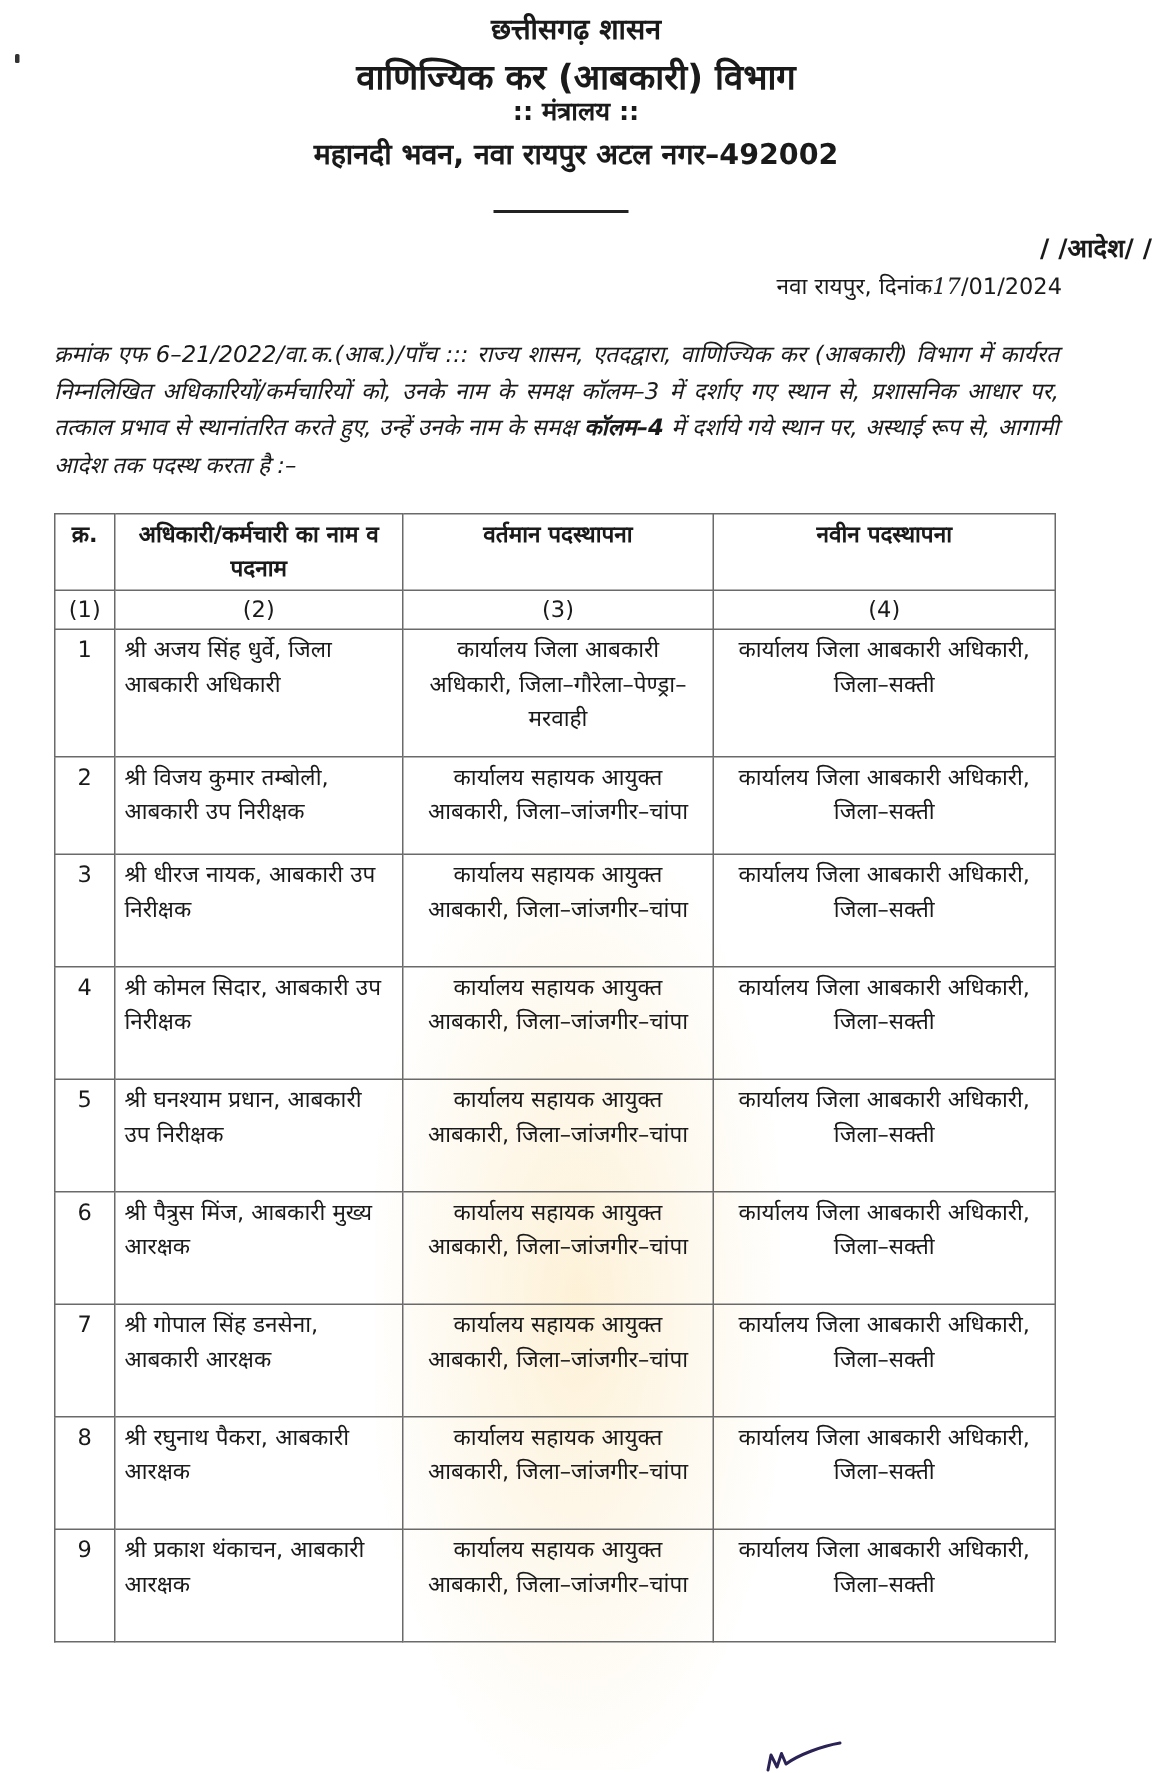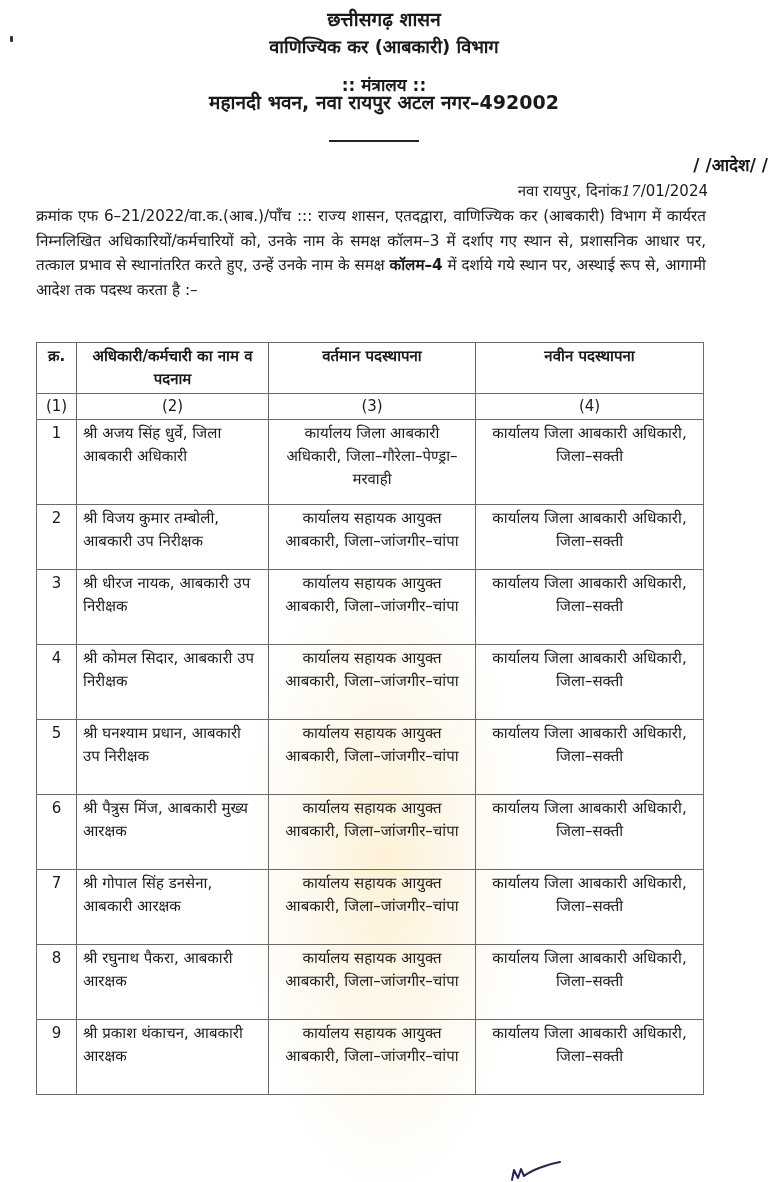--- a/index.html
+++ b/index.html
@@ -10,30 +10,30 @@
     color: #1a1a1a;
   }
   .watermark {
     position: absolute; left: 250px; top: 560px; width: 270px; height: 620px;
     background: radial-gradient(ellipse at center, rgba(250,215,140,0.35) 0%, rgba(250,225,170,0.18) 45%, rgba(255,255,255,0) 75%);
     pointer-events: none;
   }
   .speck { position: absolute; left: 10px; top: 36px; width: 3px; height: 6px; background: #333; border-radius: 1px; }
   .header { position: absolute; left: 0; width: 768px; text-align: center; font-weight: bold; }
   .h1 { top: 6px; font-size: 19px; }
-  .h2 { top: 34px; font-size: 18px; }
-  .h3 { top: 62px; font-size: 17px; margin-top: 11px; }
+  .h2 { top: 34px; font-size: 23px; }
+  .h3 { top: 62px; font-size: 17px; }
   .h4 { top: 89px; font-size: 19px; }
   .rule { position: absolute; left: 329px; top: 140px; width: 90px; height: 2px; background: #222; }
   .order-title { position: absolute; left: 0; width: 768px; top: 153px; text-align: right; font-weight: bold; font-size: 17px; }
   .dateline { position: absolute; right: 60px; top: 180px; font-size: 15px; }
   .dateline .hand { font-family: "DejaVu Serif", serif; font-style: italic; color: #222; }
   .para {
-    position: absolute; left: 36px; top: 204px; width: 670px;
-    font-size: 15.2px; line-height: 24.5px; text-align: justify;
+    position: absolute; left: 36px; top: 224px; width: 670px;
+    font-size: 15.2px; line-height: 24.5px; text-align: justify; font-style: italic;
   }
   .para b { font-weight: bold; }
   table.tx {
     position: absolute; left: 36px; top: 342px; width: 667px;
     border-collapse: collapse; font-size: 15px; table-layout: fixed;
   }
   table.tx td, table.tx th {
     border: 1.5px solid #6a6a6a; vertical-align: top; padding: 2px 6px; line-height: 23px;
     font-weight: normal;
   }

